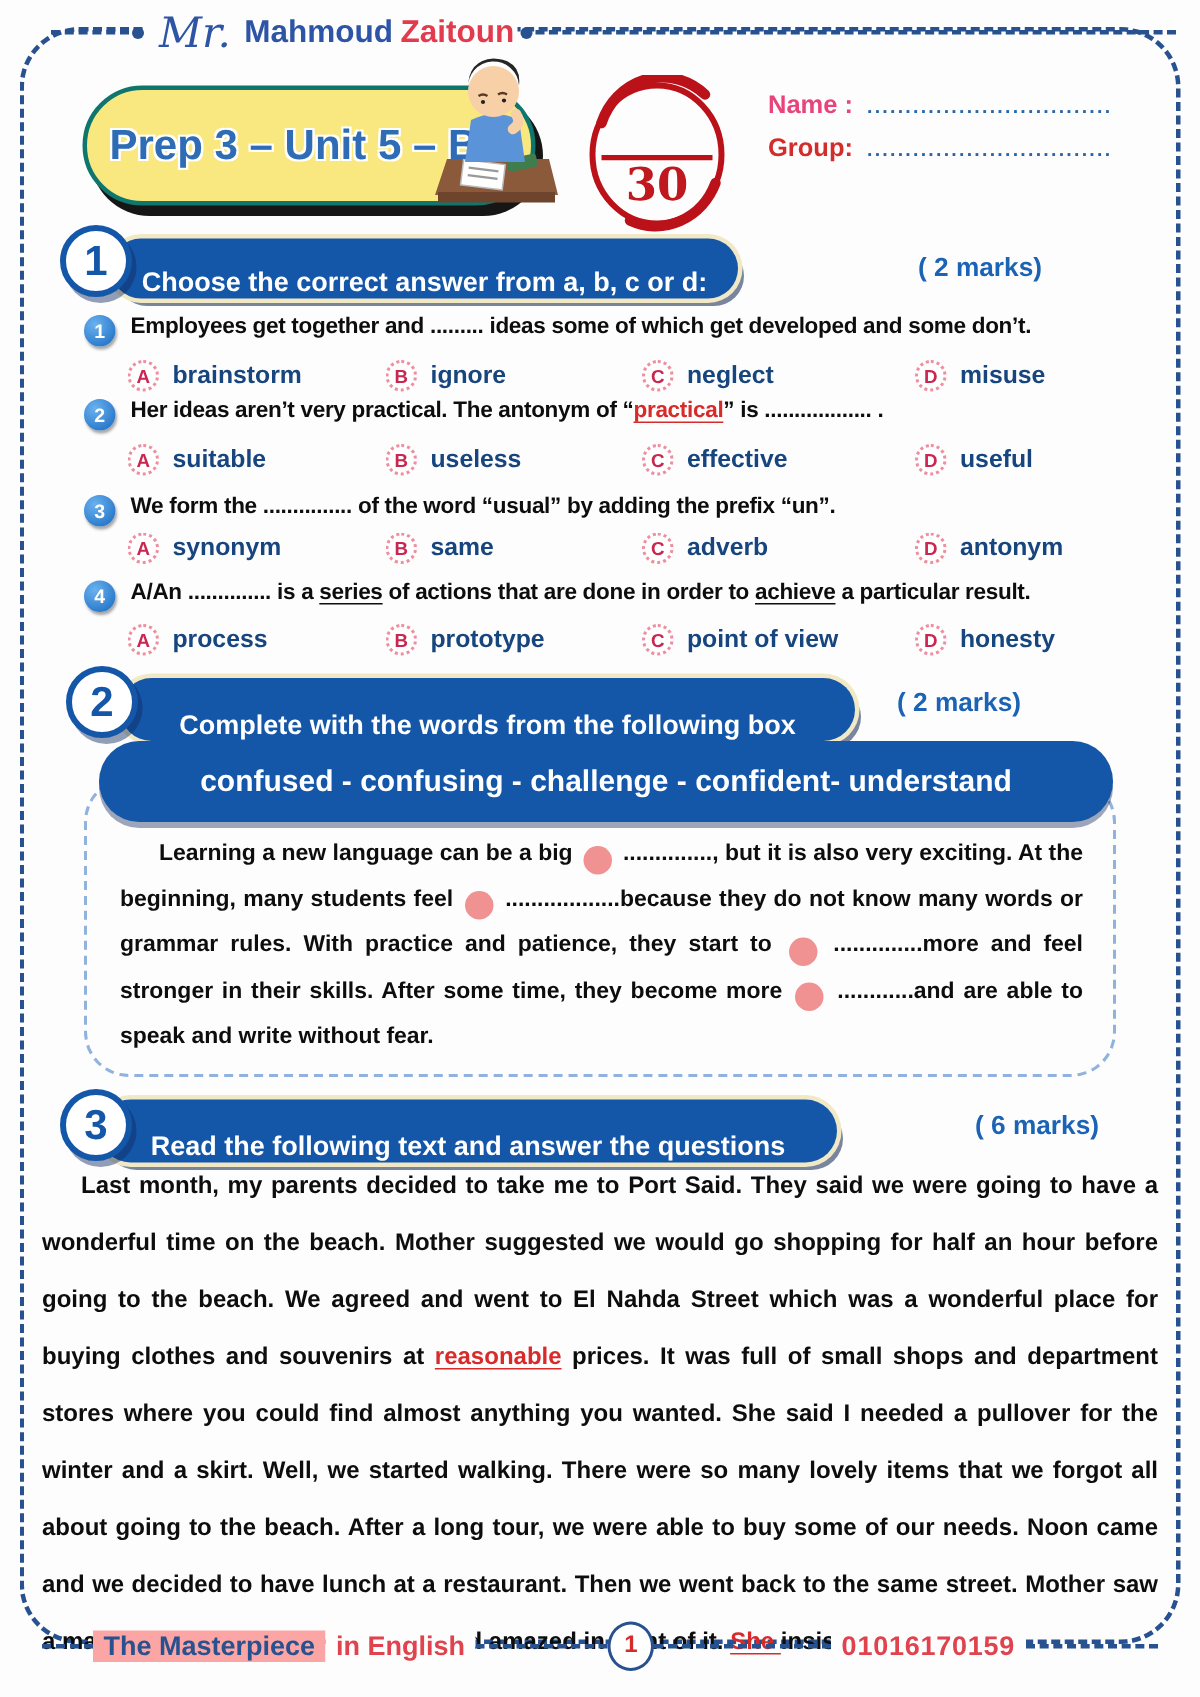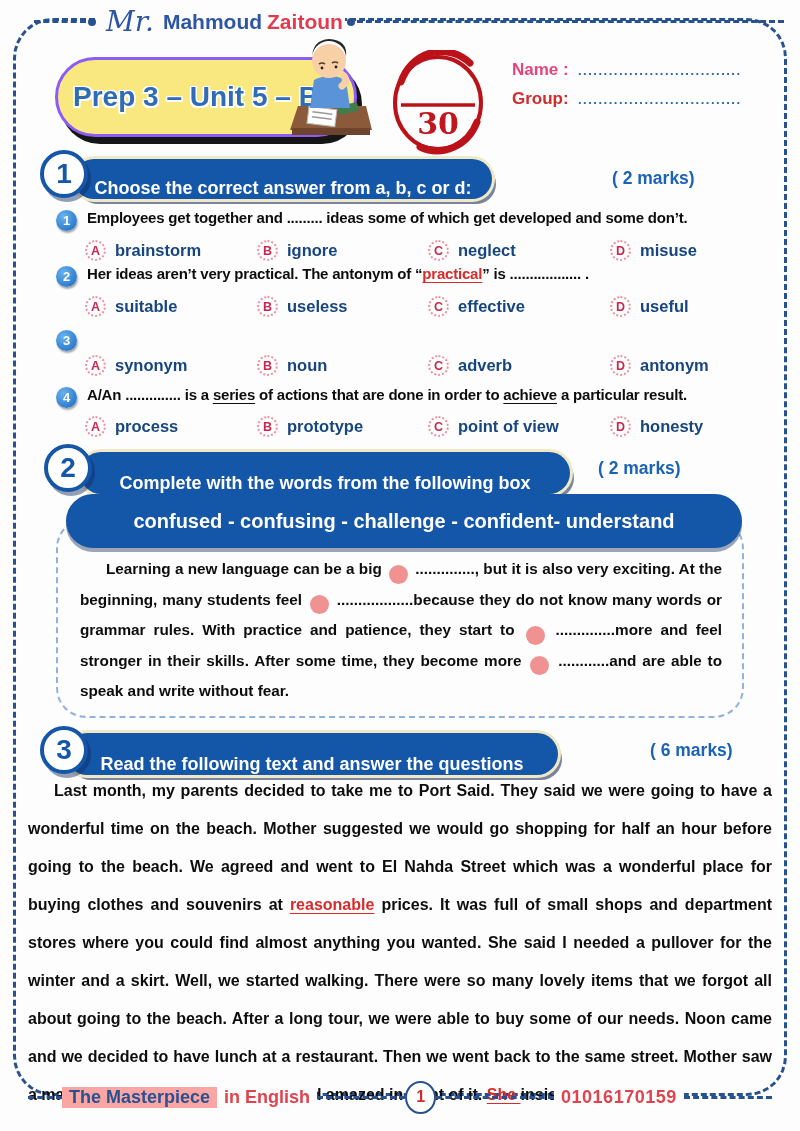--- a/index.html
+++ b/index.html
@@ -17,21 +17,21 @@
   .n-dash{border-top:3px dashed #27518f;height:0;}
   .n-d1{width:52px;}
   .n-d2{flex:1;}
   .n-dot{width:8px;height:8px;background:#27518f;border-radius:50%;margin:0 2px;flex:0 0 auto;}
   .n-mr{font-family:"DejaVu Serif",serif;font-style:italic;font-size:28px;color:#2e55a5;background:#fdfdfe;padding:0 4px 0 8px;}
   .n-first{font-size:21px;font-weight:bold;color:#2e55a5;background:#fdfdfe;padding:0 5px;}
   .n-last{font-size:21px;font-weight:bold;color:#e33b4e;background:#fdfdfe;padding:0 2px 0 0;}
   
   .title-pill{
     position:absolute;left:55px;top:57px;width:302px;height:80px;background:#f9e87f;
-    border:3px solid #8b5cf6;border-radius:46px;box-shadow:5px 7px 0 #161616;
+    border:3px solid #0f766e;border-radius:46px;box-shadow:5px 7px 0 #161616;
     display:flex;align-items:center;padding-left:15px;box-sizing:border-box;z-index:2;
   }
   .title-text{
     color:#2e6cb5;font-size:28px;font-weight:bold;white-space:nowrap;
     text-shadow:-1.5px -1.5px 0 #fff,1.5px -1.5px 0 #fff,-1.5px 1.5px 0 #fff,1.5px 1.5px 0 #fff;
   }
   .boy{position:absolute;left:272px;top:34px;width:100px;height:110px;z-index:3;}
   
   .score{position:absolute;left:388px;top:50px;width:100px;height:106px;z-index:2;}
   .score svg{position:absolute;left:0;top:0;}
@@ -222,29 +222,30 @@
       <span class="opt-word">effective</span>
     </span>
   <span class="opt" style="left:610px;">
       <span class="opt-letter">D</span>
       <span class="opt-word">useful</span>
     </span>
 </div>
 
 <div class="stem-row" style="top:329px;">
   <span class="num-badge">3</span>
+  <span class="stem-text"><span class="seg-n">We form the ............... of the word “usual” by adding the prefix “un”.</span></span>
 </div>
 <div class="opt-row" style="top:355px;">
   <span class="opt" style="left:85px;">
       <span class="opt-letter">A</span>
       <span class="opt-word">synonym</span>
     </span>
   <span class="opt" style="left:257px;">
       <span class="opt-letter">B</span>
-      <span class="opt-word">noun</span>
+      <span class="opt-word">same</span>
     </span>
   <span class="opt" style="left:428px;">
       <span class="opt-letter">C</span>
       <span class="opt-word">adverb</span>
     </span>
   <span class="opt" style="left:610px;">
       <span class="opt-letter">D</span>
       <span class="opt-word">antonym</span>
     </span>
 </div>

